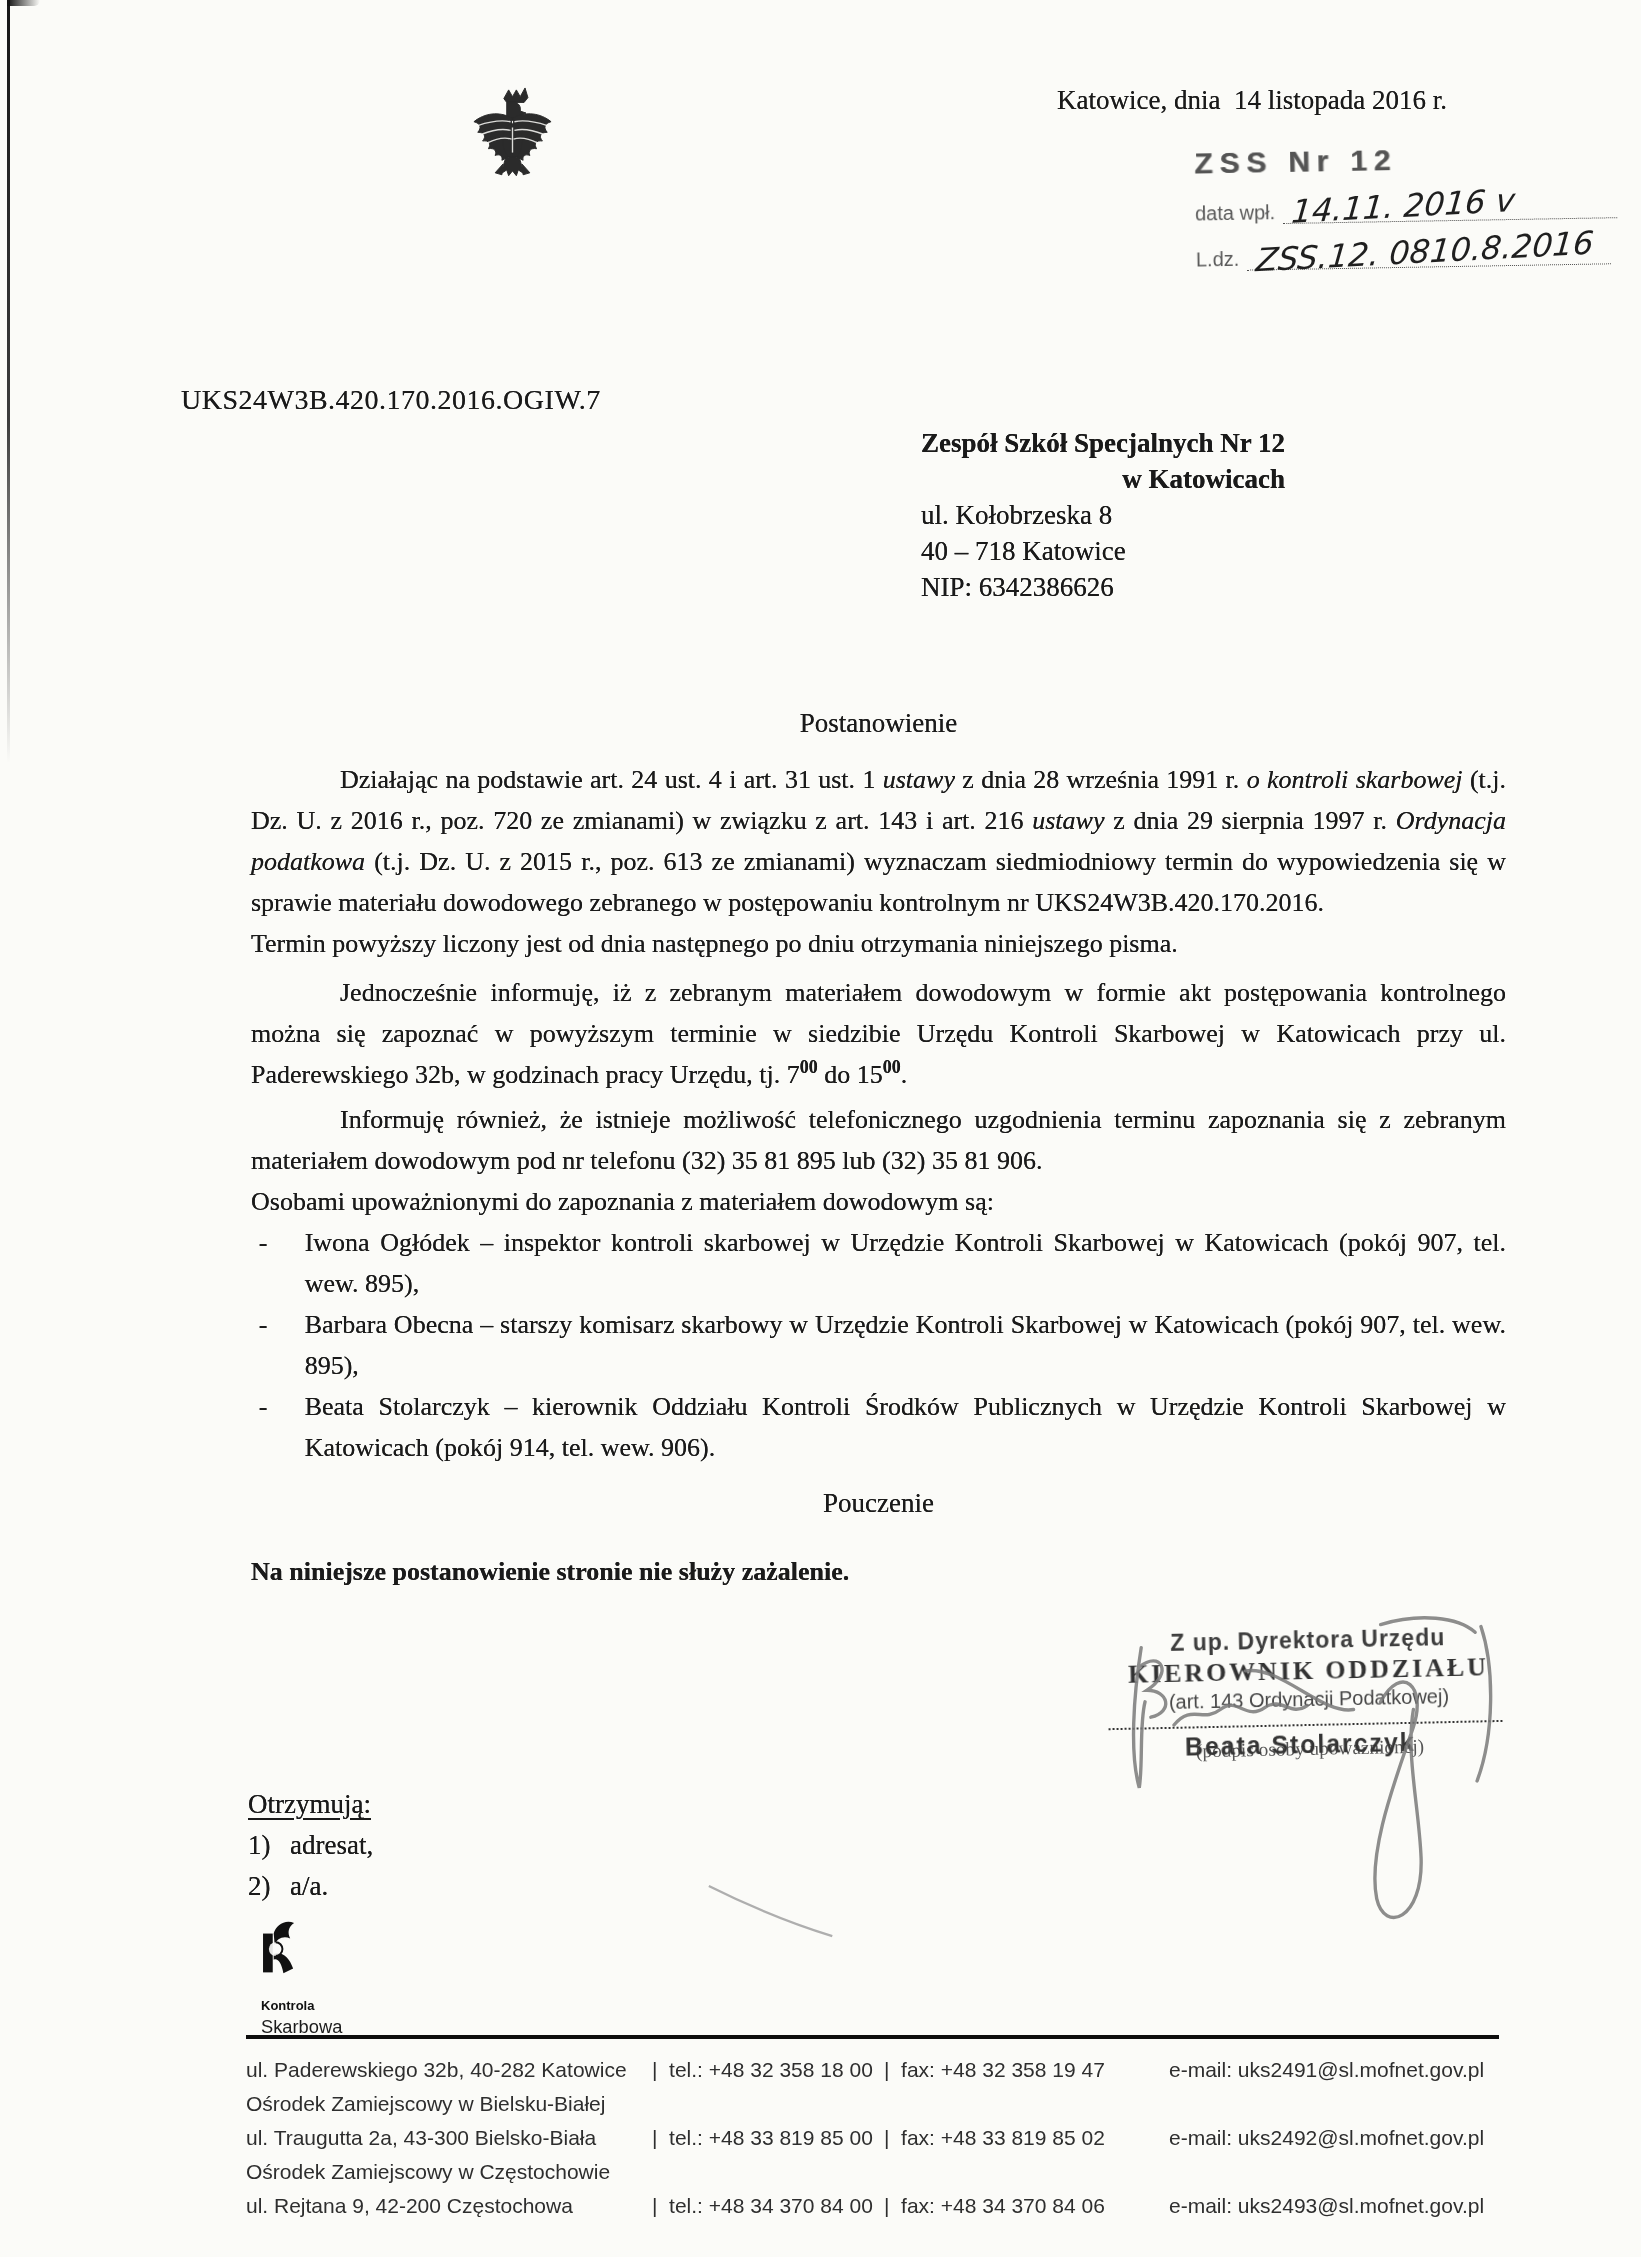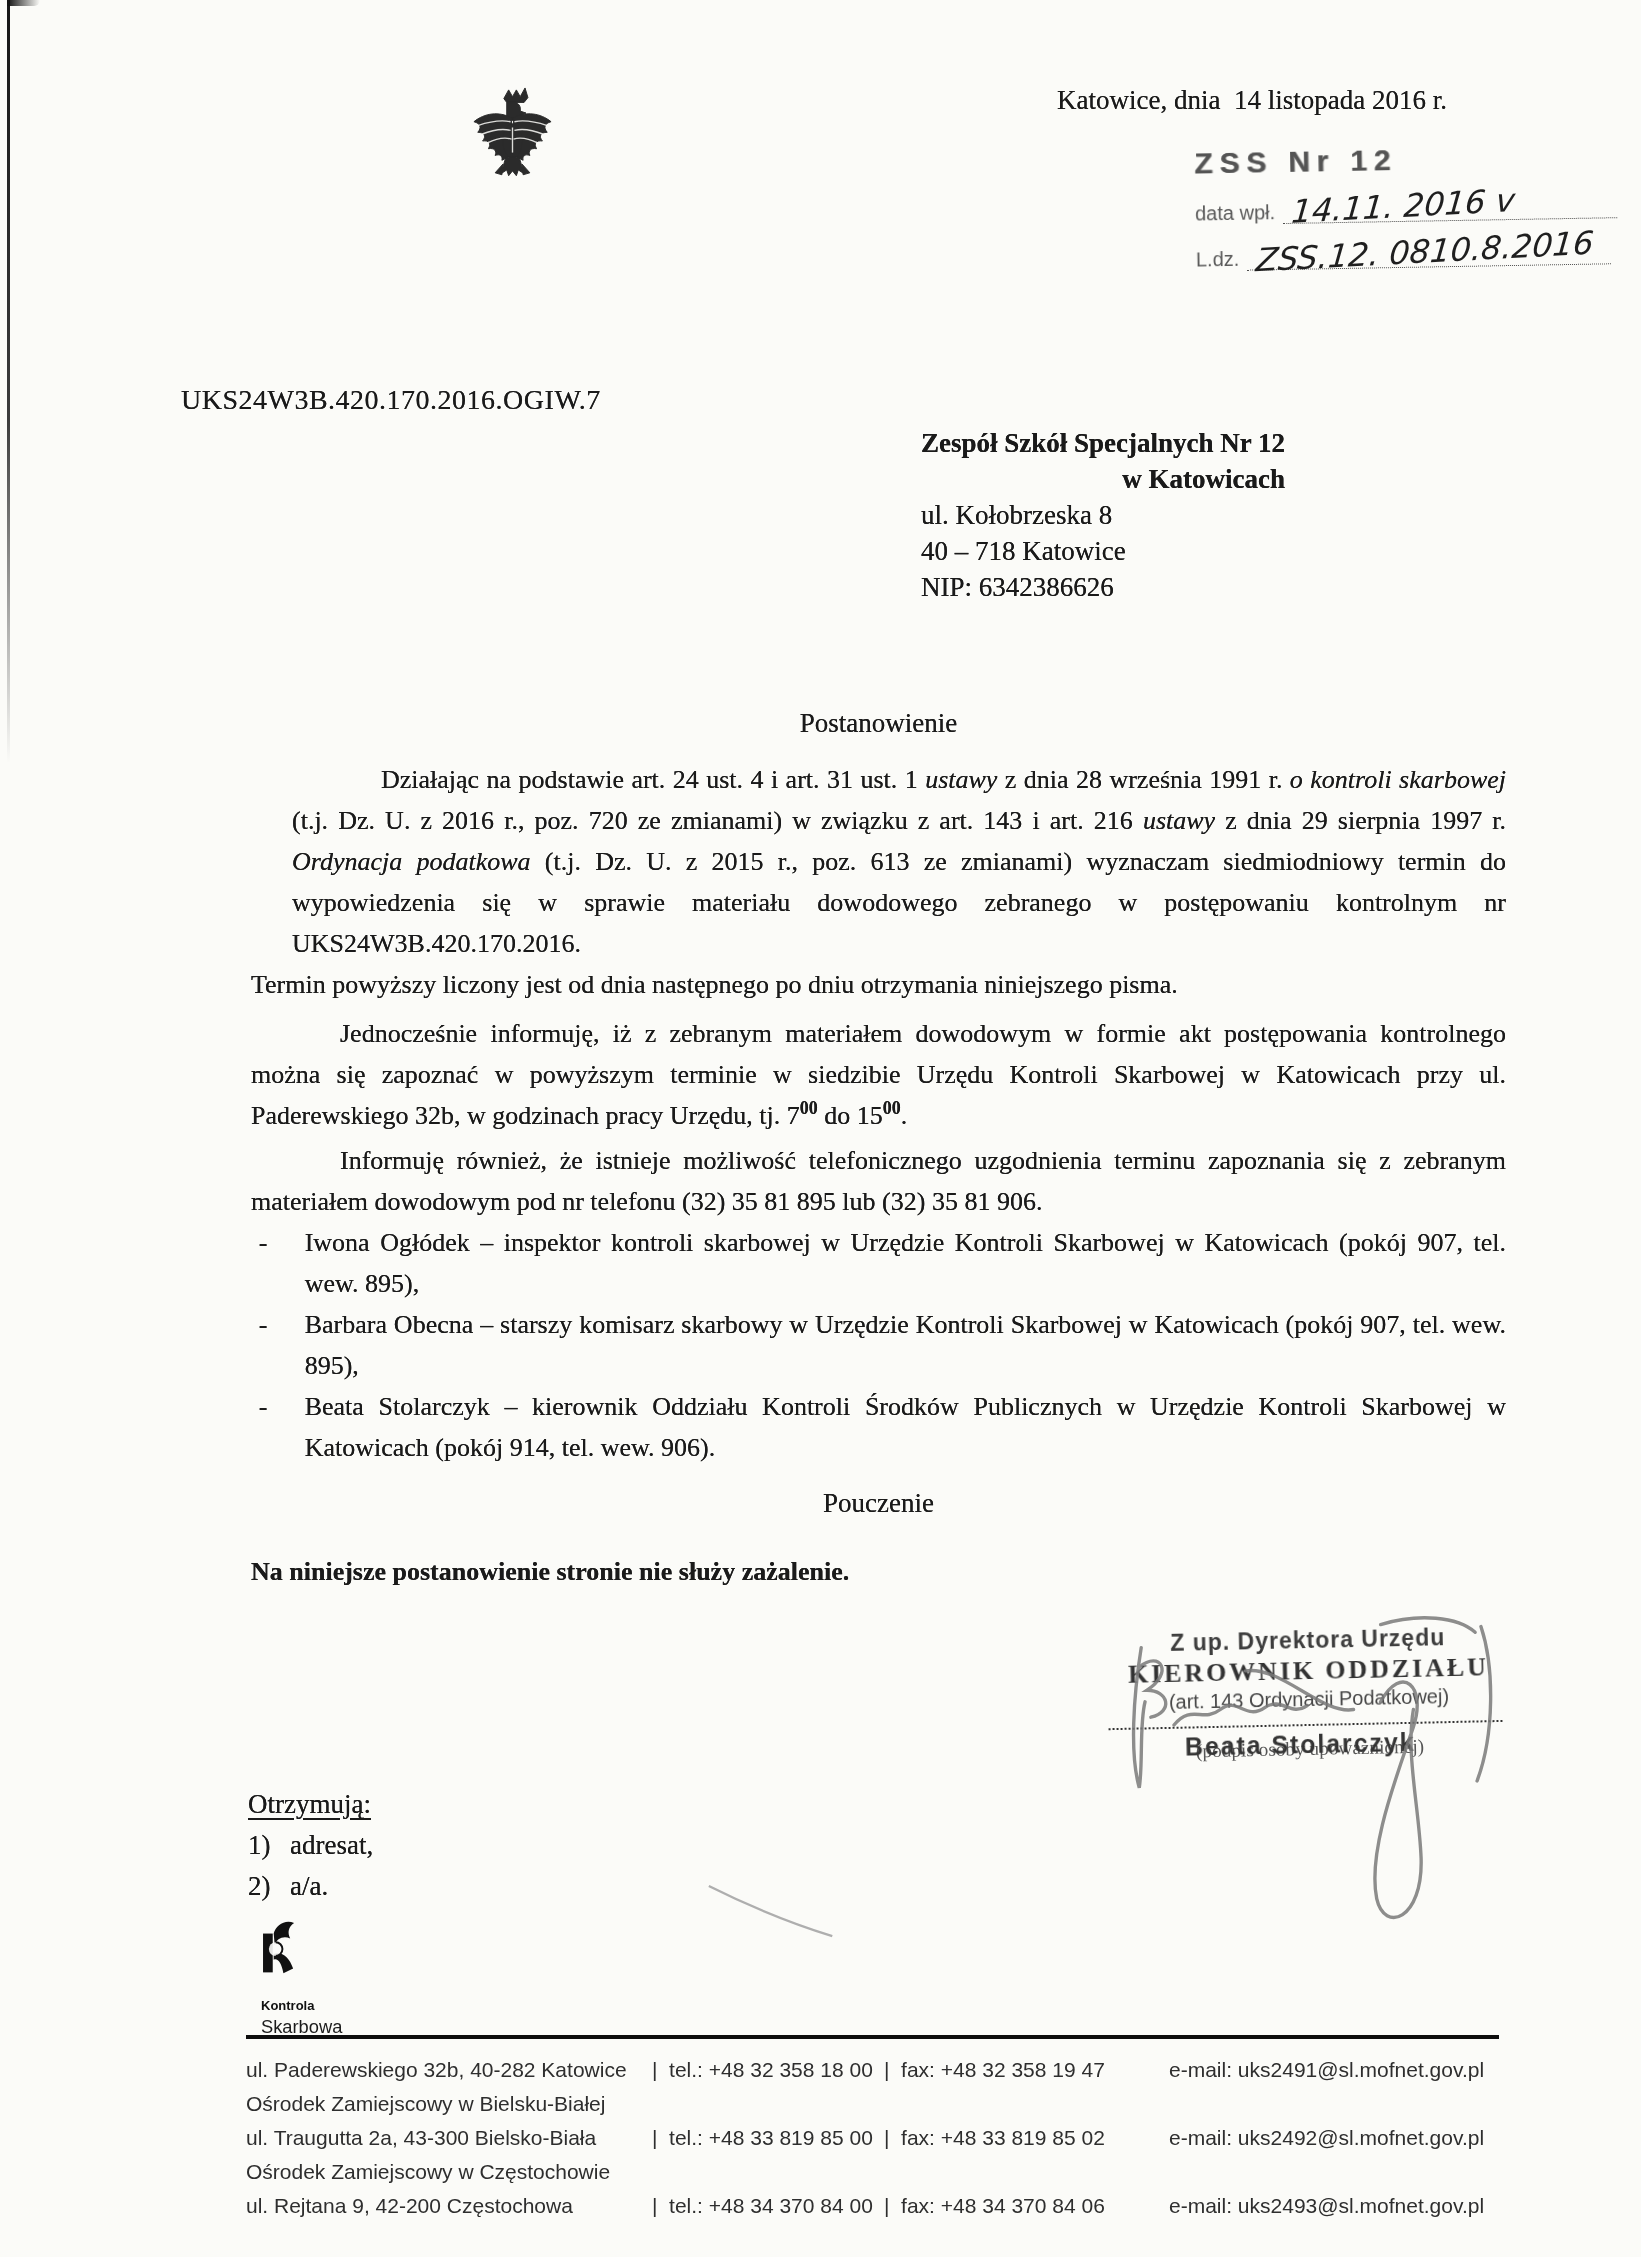--- a/index.html
+++ b/index.html
@@ -39,21 +39,21 @@
   .addressee{left:921px;top:425px;font-size:27px;line-height:36px;text-shadow:0 0 0.6px #222;}
   .addressee .b{font-weight:bold;text-align:right;}
 
   
   .body{left:251px;top:703px;width:1255px;font-size:26px;line-height:41px;
     text-shadow:0 0 0.6px #2a2a2a;}
   .h1{text-align:center;font-weight:normal;font-size:27px;}
   .h2{margin-top:15.4px;}
   .para{margin:0;text-align:justify;}
   .indent{text-indent:89px;}
-  .mt16{margin-top:15.4px;margin-left:41px;} .mt8{margin-top:7.7px;} .mt4{margin-top:3.9px;}
+  .mt16{margin-top:15.4px;} .mt8{margin-top:7.7px;} .mt4{margin-top:3.9px;}
   .pouczenie-line{margin-top:27px;font-weight:bold;}
   .li{display:flex;}
   .li .dash{flex:0 0 46px;padding-left:7.7px;}
   .li .li-text{flex:1;text-align:justify;}
   sup{font-size:18px;line-height:0;vertical-align:super;font-weight:bold;}
 
   
   .sigstamp{left:1108px;top:1627px;width:402px;text-align:center;color:#383838;
     transform:rotate(-1.2deg);}
   .sig1{font-family:"Liberation Sans",sans-serif;font-weight:bold;font-size:23px;
@@ -147,20 +147,21 @@
 
   <div class="abs body">
     <div class="h1">Postanowienie</div>
 
     <p class="para indent mt16"><span>Działając na podstawie art. 24 ust. 4 i art. 31 ust. 1 </span><i>ustawy</i><span> z dnia 28 września 1991 r. </span><i>o kontroli skarbowej</i><span> (t.j. Dz. U. z 2016 r., poz. 720 ze zmianami) w związku z art. 143 i art. 216 </span><i>ustawy</i><span> z dnia 29 sierpnia 1997 r. </span><i>Ordynacja podatkowa</i><span> (t.j. Dz. U. z 2015 r., poz. 613 ze zmianami) wyznaczam siedmiodniowy termin do wypowiedzenia się w sprawie materiału dowodowego zebranego w postępowaniu kontrolnym nr UKS24W3B.420.170.2016.</span></p>
     <div>Termin powyższy liczony jest od dnia następnego po dniu otrzymania niniejszego pisma.</div>
 
     <p class="para indent mt8"><span>Jednocześnie informuję, iż z zebranym materiałem dowodowym w formie akt postępowania kontrolnego można się zapoznać w powyższym terminie w siedzibie Urzędu Kontroli Skarbowej w Katowicach przy ul. Paderewskiego 32b, w godzinach pracy Urzędu, tj. 7</span><sup>00</sup><span> do 15</span><sup>00</sup><span>.</span></p>
 
     <p class="para indent mt4">Informuję również, że istnieje możliwość telefonicznego uzgodnienia terminu zapoznania się z zebranym materiałem dowodowym pod nr telefonu (32) 35 81 895 lub (32) 35 81 906.</p>
+    <div>Osobami upoważnionymi do zapoznania z materiałem dowodowym są:</div>
 
     <div>
       <div class="li">
         <span class="dash">-</span>
         <div class="li-text">Iwona Ogłódek – inspektor kontroli skarbowej w Urzędzie Kontroli Skarbowej w Katowicach (pokój 907, tel. wew. 895),</div>
       </div>
       <div class="li">
         <span class="dash">-</span>
         <div class="li-text">Barbara Obecna – starszy komisarz skarbowy w Urzędzie Kontroli Skarbowej w Katowicach (pokój 907, tel. wew. 895),</div>
       </div>

